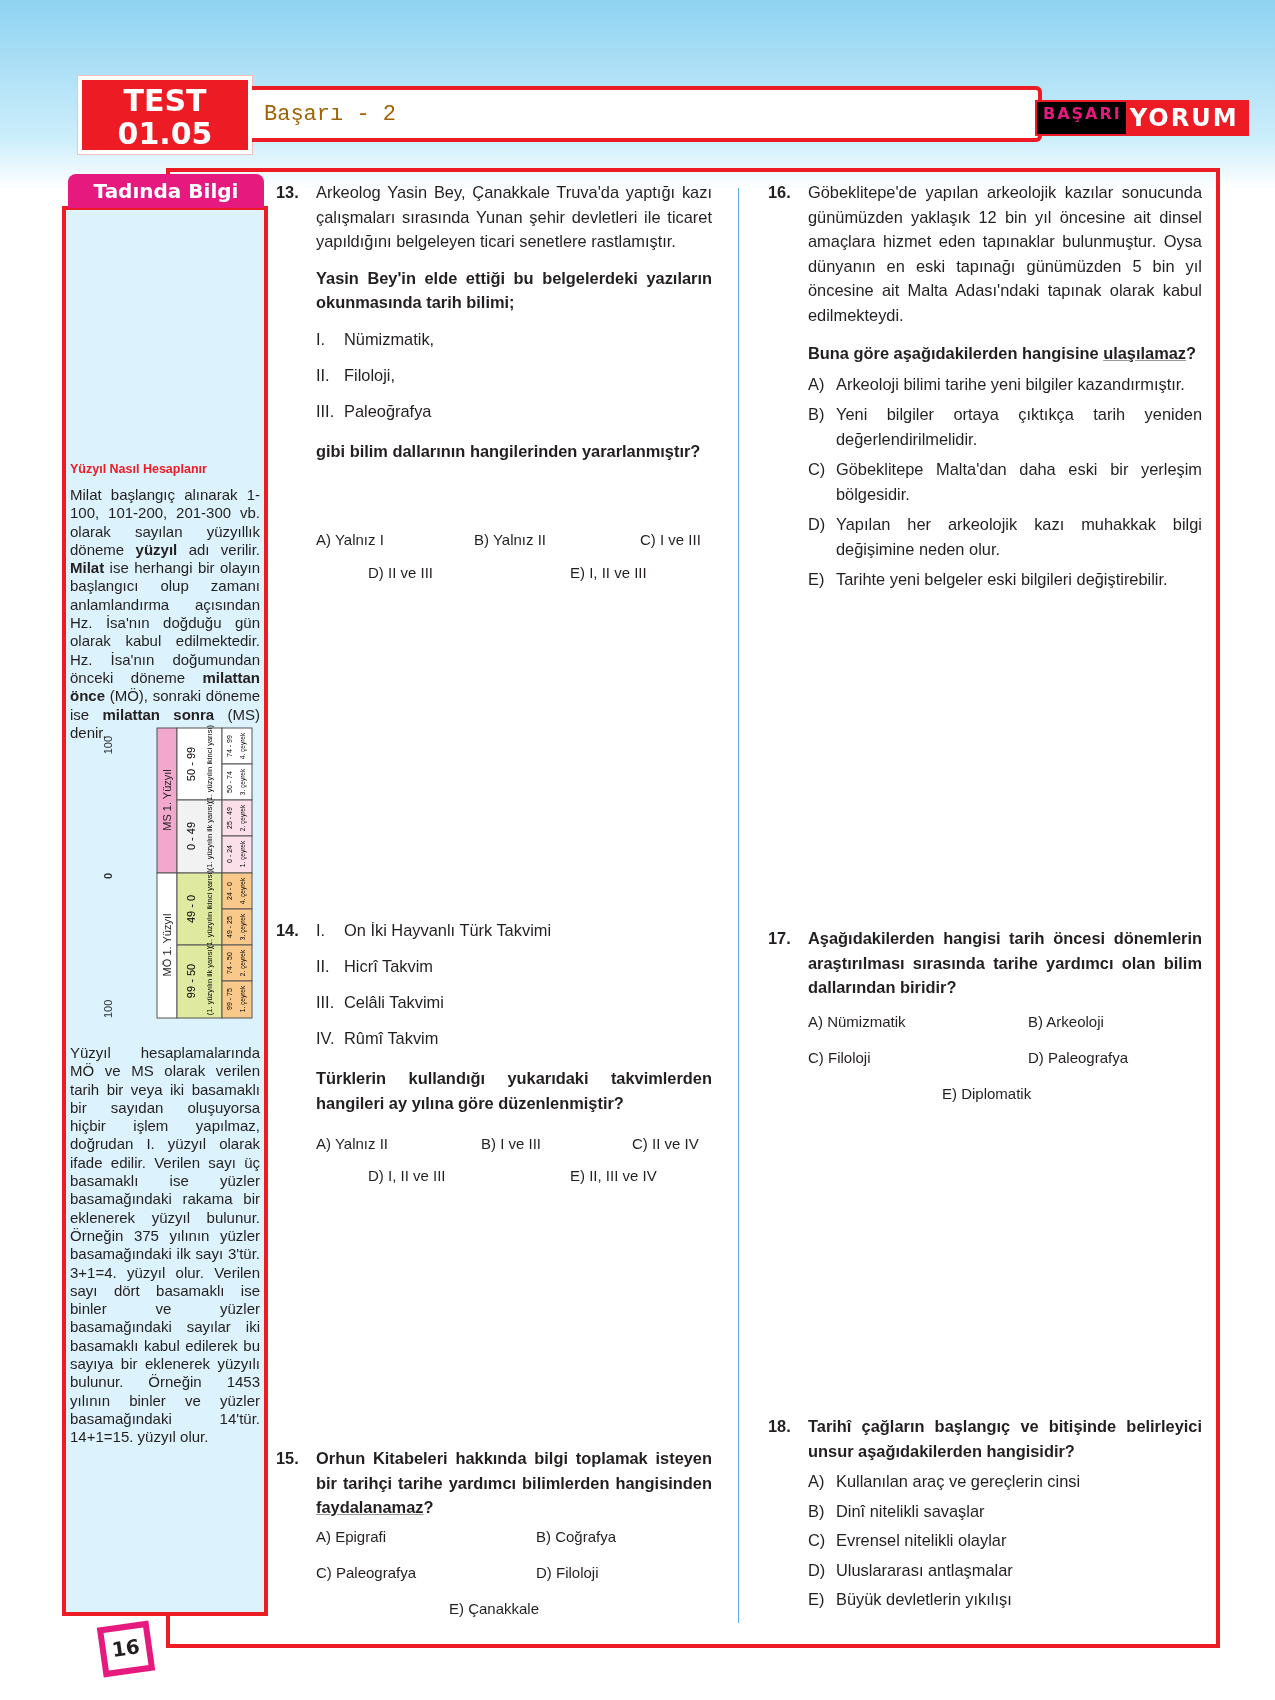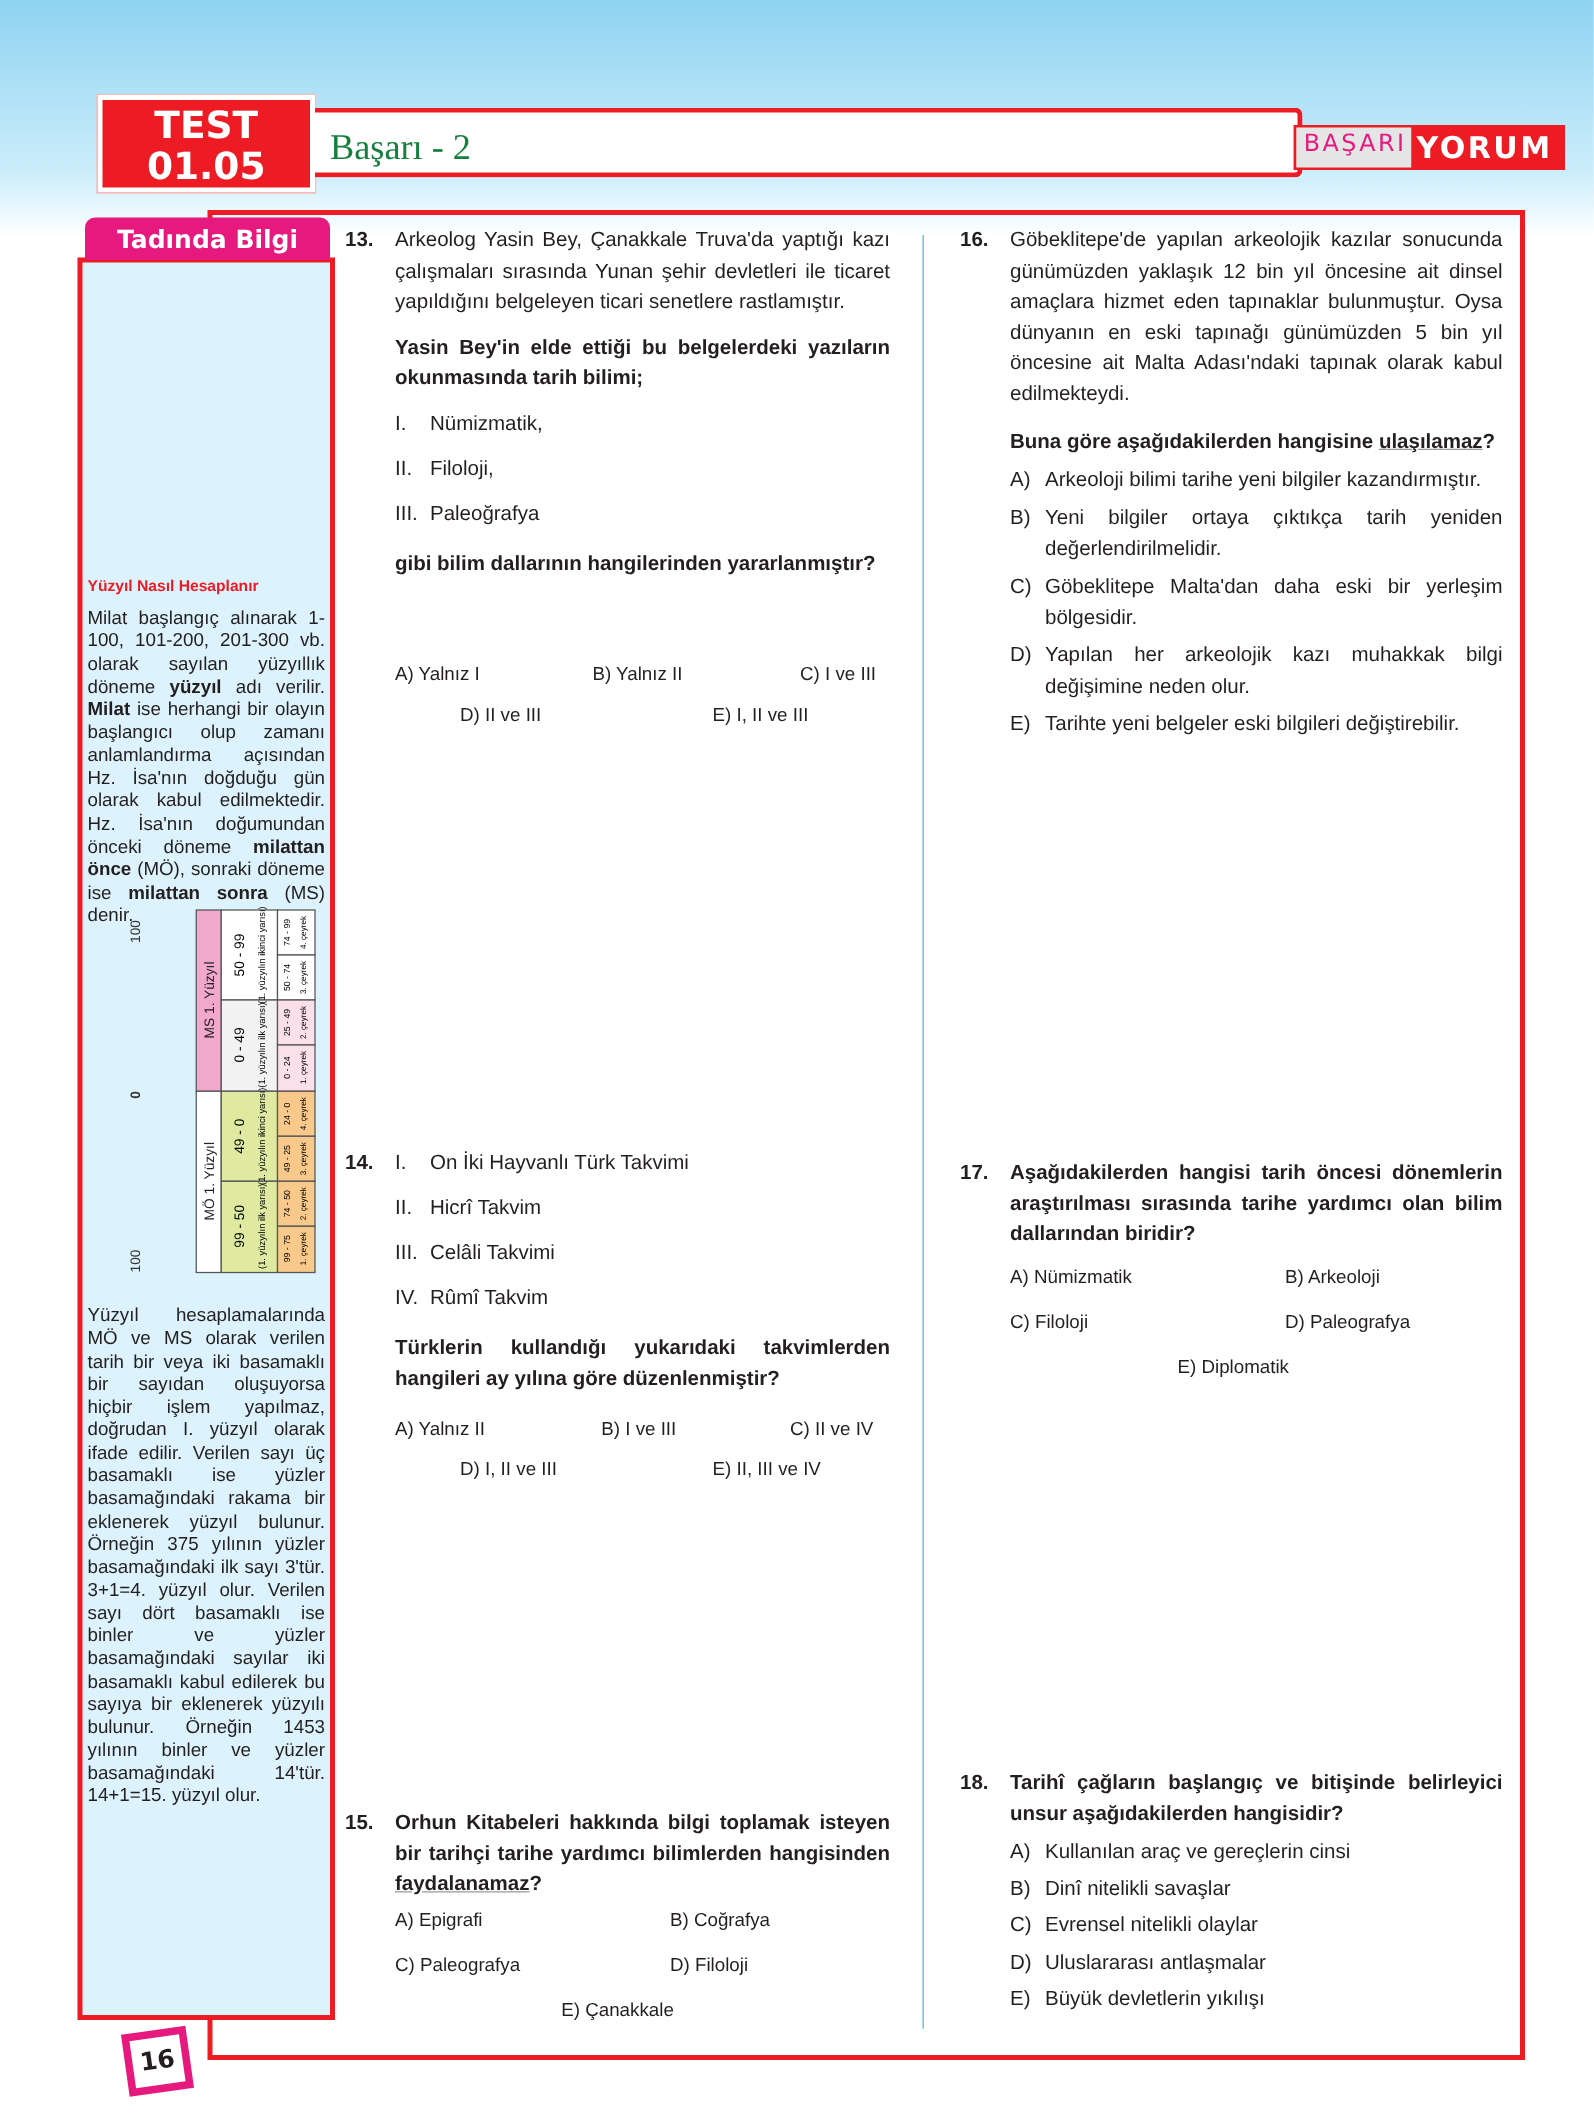--- a/index.html
+++ b/index.html
@@ -5,23 +5,23 @@
   html,body{margin:0;padding:0;}
   body{width:1275px;height:1700px;position:relative;overflow:hidden;
     background:linear-gradient(to bottom,#8fd3f2 0px,#cdeefb 140px,#ffffff 190px,#ffffff 100%);
     font-family:"Liberation Sans",sans-serif;color:#231f20;}
   .abs{position:absolute;}
   
   .test-box{left:78px;top:76px;width:174px;height:78px;background:#ed1c24;border:4px solid #fff;
     box-shadow:0 0 0 1px #f3c0c0;color:#fff;font-weight:bold;text-align:center;
     font-family:"DejaVu Sans",sans-serif;font-size:30px;line-height:33px;padding-top:4px;box-sizing:border-box;}
   .title-bar{left:252px;top:86px;width:790px;height:56px;border:4px solid #ed1c24;border-left:none;border-radius:0 6px 6px 0;background:#fff;box-sizing:border-box;}
-  .title-text{left:264px;top:102px;font-size:29px;color:#15803d;font-family:Liberation Serif, serif;}
+  .title-text{left:264px;top:102px;font-size:22px;color:#a16207;font-family:Liberation Mono, monospace;}
   .brand{left:1035px;top:100px;height:32px;display:flex;border:2px solid #ed1c24;background:#ed1c24;}
-  .brand .b1{background:#e5e5e5;color:#e6197f;font-weight:normal;font-family:"DejaVu Sans",sans-serif;font-size:19px;letter-spacing:2px;padding:2px 4px 0 6px;}
+  .brand .b1{background:#000000;color:#e6197f;font-weight:bold;font-family:"DejaVu Sans",sans-serif;font-size:16px;letter-spacing:2px;padding:2px 4px 0 6px;}
   .brand .b2{color:#fff;font-weight:bold;font-family:"DejaVu Sans",sans-serif;font-size:24px;letter-spacing:2px;padding:2px 8px 0 4px;}
   
   .main-frame{left:166px;top:168px;width:1054px;height:1480px;border:4px solid #ed1c24;box-sizing:border-box;}
   .sidebar{left:62px;top:206px;width:206px;height:1410px;background:#dcf2fc;border:4px solid #ed1c24;box-sizing:border-box;}
   .tab-label{left:68px;top:174px;width:196px;height:34px;background:#e6197f;color:#fff;border-radius:8px 8px 0 0;
     font-weight:bold;font-family:"DejaVu Sans",sans-serif;font-size:20px;text-align:center;line-height:34px;}
   .sb-heading{left:70px;top:462px;color:#ed1c24;font-weight:bold;font-size:12.5px;}
   .sb-text{font-size:15px;line-height:18.3px;text-align:justify;width:190px;left:70px;}
   .sb-text b{font-weight:bold;}
   

